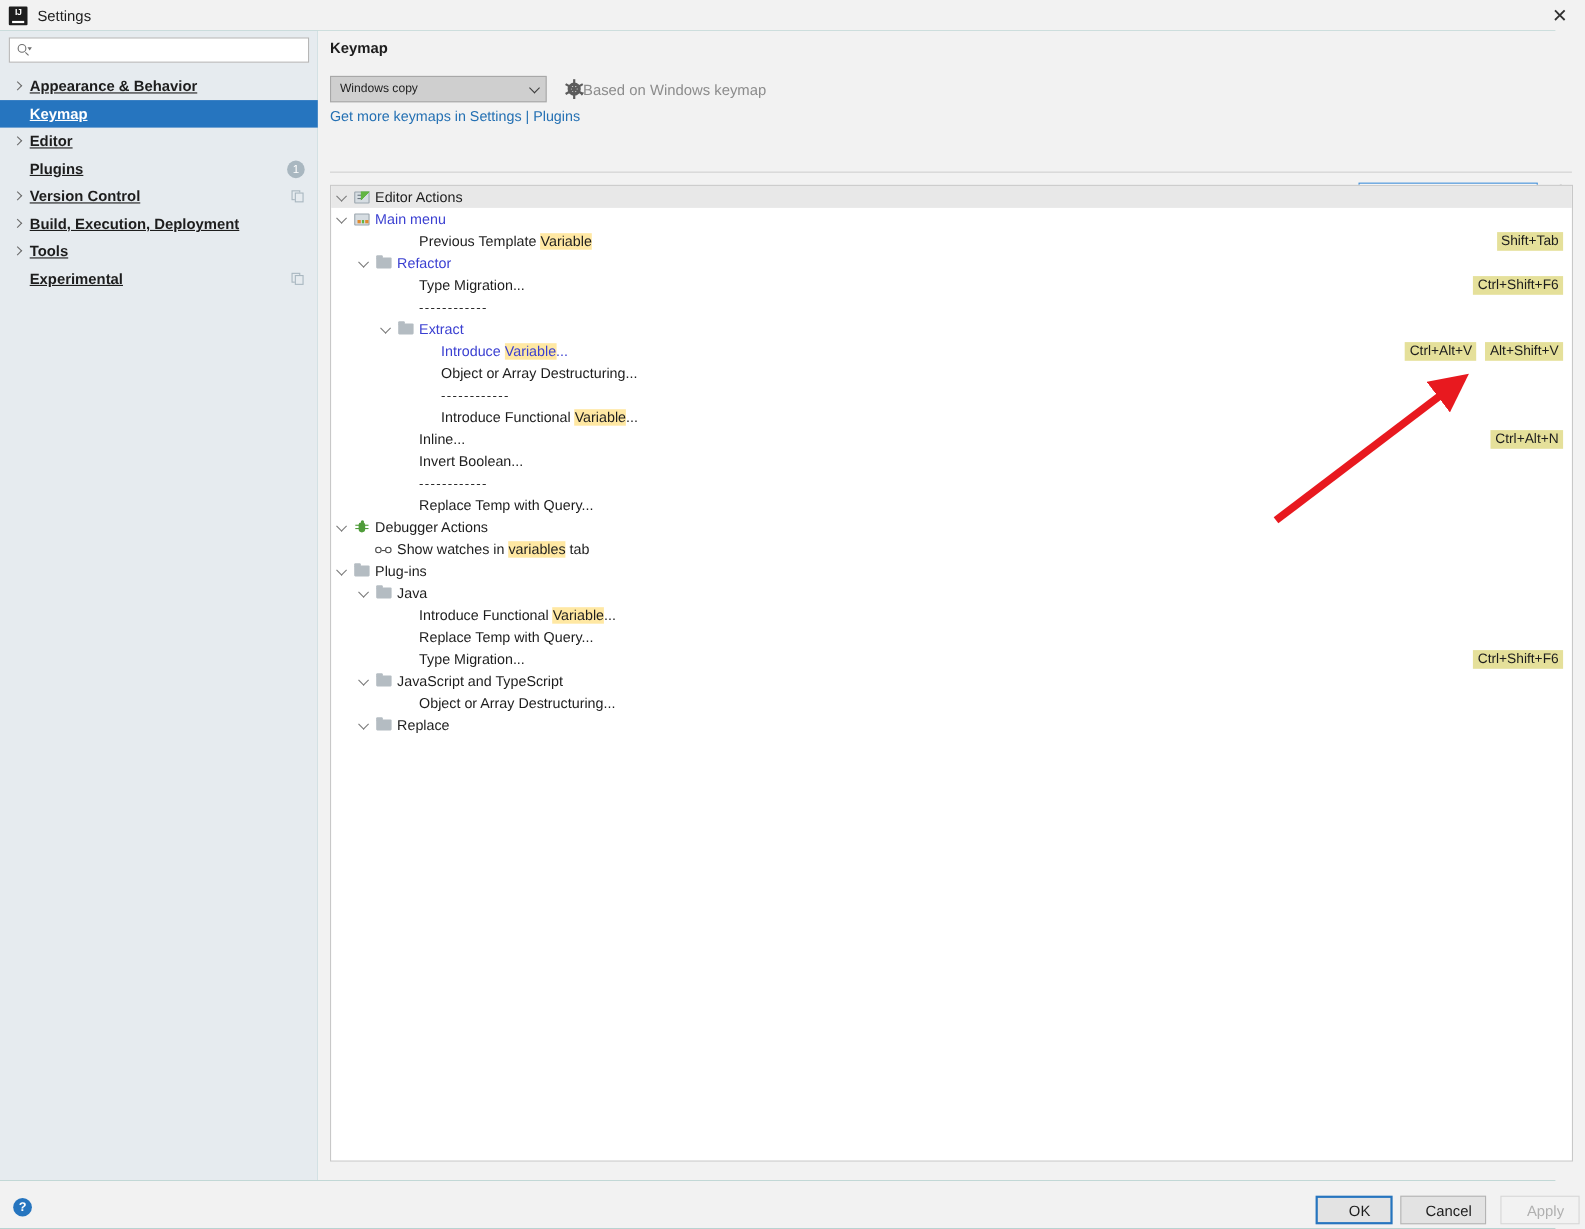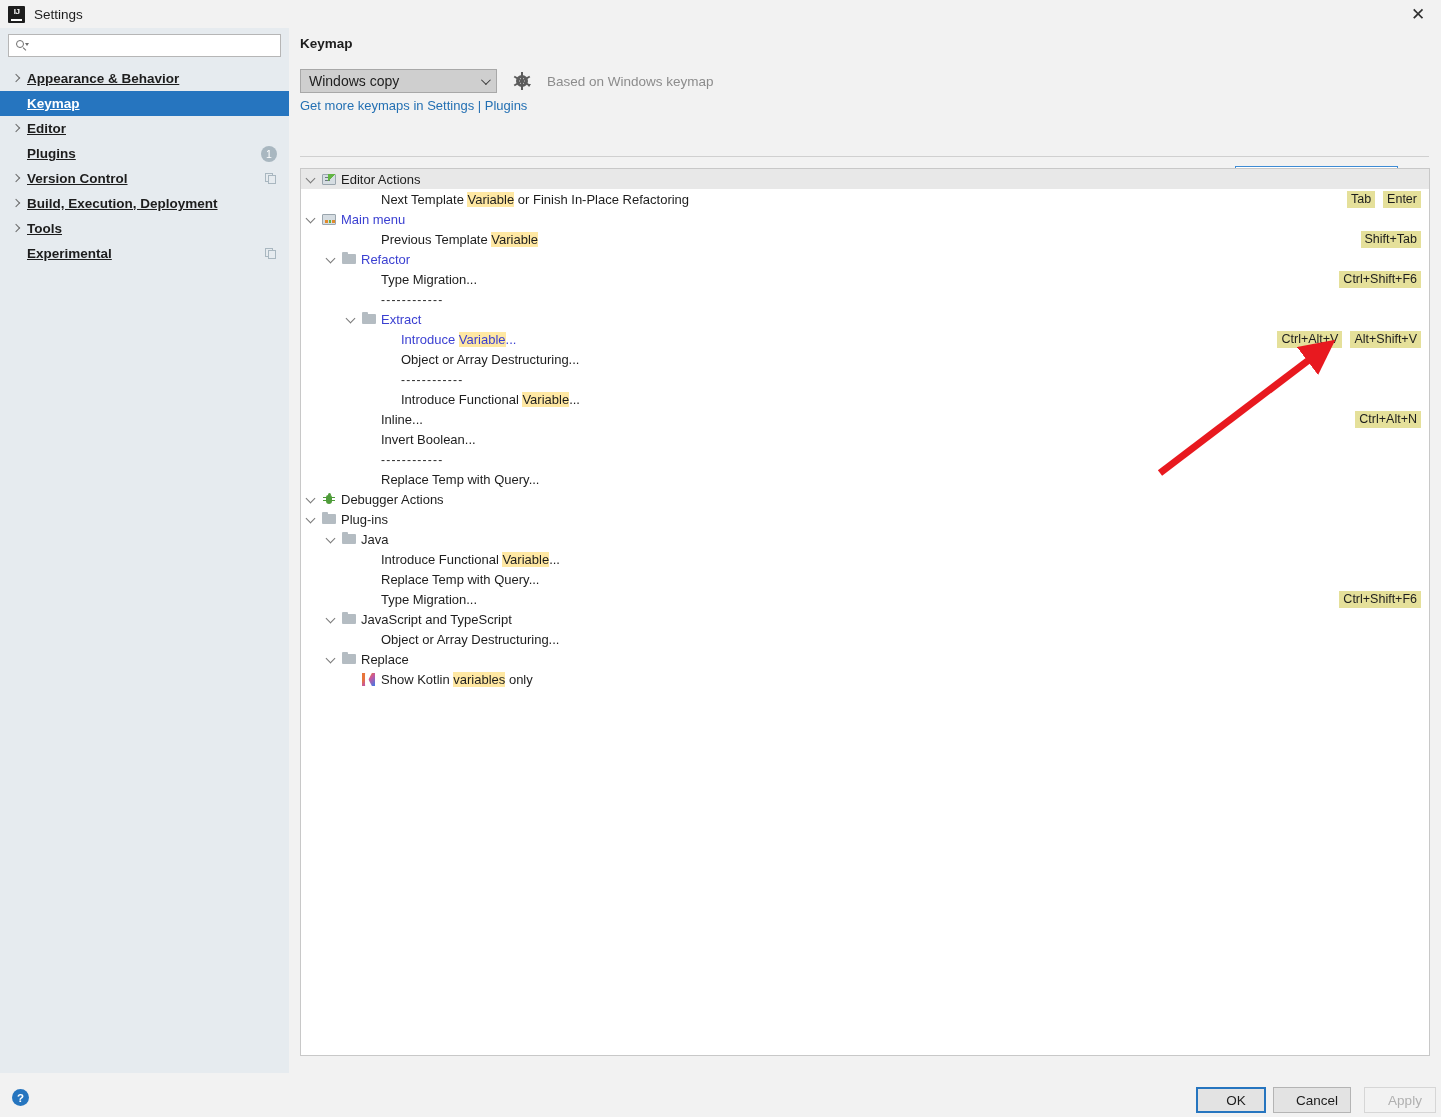--- a/index.html
+++ b/index.html
@@ -112,21 +112,21 @@
   .page-title {
     position: absolute; left: 11px; top: 8px;
     font-size: 13.5px; font-weight: bold; color: #1d1d1d;
   }
   .keymap-row {
     position: absolute; left: 11px; top: 41px; display: flex; align-items: center;
   }
   .combo {
     width: 197px; height: 24px; background: #cfcfcf; border: 1px solid #a8a8a8;
     display: flex; align-items: center; padding: 0 8px; position: relative;
-    font-size: 14px; color: #1d1d1d; cursor: pointer;
+    font-size: 11px; color: #1d1d1d; cursor: pointer;
   }
   .combo .chev {
     position: absolute; right: 8px; top: 50%; margin-top: -3px;
     width: 7px; height: 7px; border-right: 1.4px solid #3c3c3c;
     border-bottom: 1.4px solid #3c3c3c; transform: rotate(45deg) translateY(-2px);
   }
   .gear {
     width: 16px; height: 16px; margin-left: 17px; position: relative; cursor: pointer;
   }
   .gear .g-core {
@@ -137,21 +137,21 @@
     position: absolute; left: 7px; top: -1px; width: 2px; height: 18px; background: #5c5c5c;
   }
   .gear .tooth.t2 { transform: rotate(60deg); }
   .gear .tooth.t3 { transform: rotate(120deg); }
   .gear .gcaret {
     position: absolute; left: 13px; top: 11px;
     border-left: 2.5px solid transparent; border-right: 2.5px solid transparent;
     border-top: 3px solid #5c5c5c;
   }
   .based-on {
-    margin-left: 17px; color: #8c8c8c; font-size: 13.5px;
+    color: #8c8c8c; font-size: 13.5px;
   }
   .keymap-link {
     position: absolute; left: 11px; top: 70px;
     color: #2470b3; font-size: 13px; cursor: pointer;
   }
 
   .divider-h {
     position: absolute; left: 11px; width: 1129px; height: 1px; background: #d0d0d0;
   }
 
@@ -456,29 +456,20 @@
           <span class="tnode-icon">
             <span class="editor-ic">
               <span class="ln1"></span>
               <span class="ln2"></span>
               <span class="pen"></span>
             </span>
           </span>
           <span><span class="tlabel">Editor Actions</span></span>
         </div>
         <div class="tree-row">
-          <span class="indent" style="width: 60px;"></span>
-          <span class="tw"></span>
-          <span><span class="tlabel">Next Template <span class="hl">Variable</span> or Finish In-Place Refactoring</span></span>
-          <span class="shortcuts">
-            <span class="kbd">Tab</span>
-            <span class="kbd">Enter</span>
-          </span>
-        </div>
-        <div class="tree-row">
           <span class="indent" style="width: 0px;"></span>
           <span class="tw open"></span>
           <span class="tnode-icon">
             <span class="menu-ic">
               <span class="sq s1"></span>
               <span class="sq s2"></span>
               <span class="sq s3"></span>
             </span>
           </span>
           <span><span class="tlabel link">Main menu</span></span>
@@ -576,20 +567,32 @@
               <span class="bd"></span>
               <span class="lg l1"></span>
               <span class="lg l2"></span>
               <span class="lg l3"></span>
               <span class="lg l4"></span>
             </span>
           </span>
           <span><span class="tlabel">Debugger Actions</span></span>
         </div>
         <div class="tree-row">
+          <span class="indent" style="width: 20px;"></span>
+          <span class="tw"></span>
+          <span class="tnode-icon">
+            <span class="glasses-ic">
+              <span class="e e1"></span>
+              <span class="br"></span>
+              <span class="e e2"></span>
+            </span>
+          </span>
+          <span><span class="tlabel">Show watches in <span class="hl">variables</span> tab</span></span>
+        </div>
+        <div class="tree-row">
           <span class="indent" style="width: 0px;"></span>
           <span class="tw open"></span>
           <span class="tnode-icon">
             <span class="folder-ic"></span>
           </span>
           <span><span class="tlabel">Plug-ins</span></span>
         </div>
         <div class="tree-row">
           <span class="indent" style="width: 20px;"></span>
           <span class="tw open"></span>
@@ -629,28 +632,20 @@
           <span class="tw"></span>
           <span><span class="tlabel">Object or Array Destructuring...</span></span>
         </div>
         <div class="tree-row">
           <span class="indent" style="width: 20px;"></span>
           <span class="tw open"></span>
           <span class="tnode-icon">
             <span class="folder-ic"></span>
           </span>
           <span><span class="tlabel">Replace</span></span>
-        </div>
-        <div class="tree-row">
-          <span class="indent" style="width: 40px;"></span>
-          <span class="tw"></span>
-          <span class="tnode-icon">
-            <span class="kotlin-ic"></span>
-          </span>
-          <span><span class="tlabel">Show Kotlin <span class="hl">variables</span> only</span></span>
         </div>
       </div>
   </div>
 
   <svg class="arrow-svg" width="200" height="160" viewBox="0 0 200 160">
     <defs>
       <marker id="ah" markerWidth="5" markerHeight="5" refX="2.6" refY="2.5" orient="auto">
         <path d="M0,0 L5,2.5 L0,5 z" fill="#e8191f"></path>
       </marker>
     </defs>

